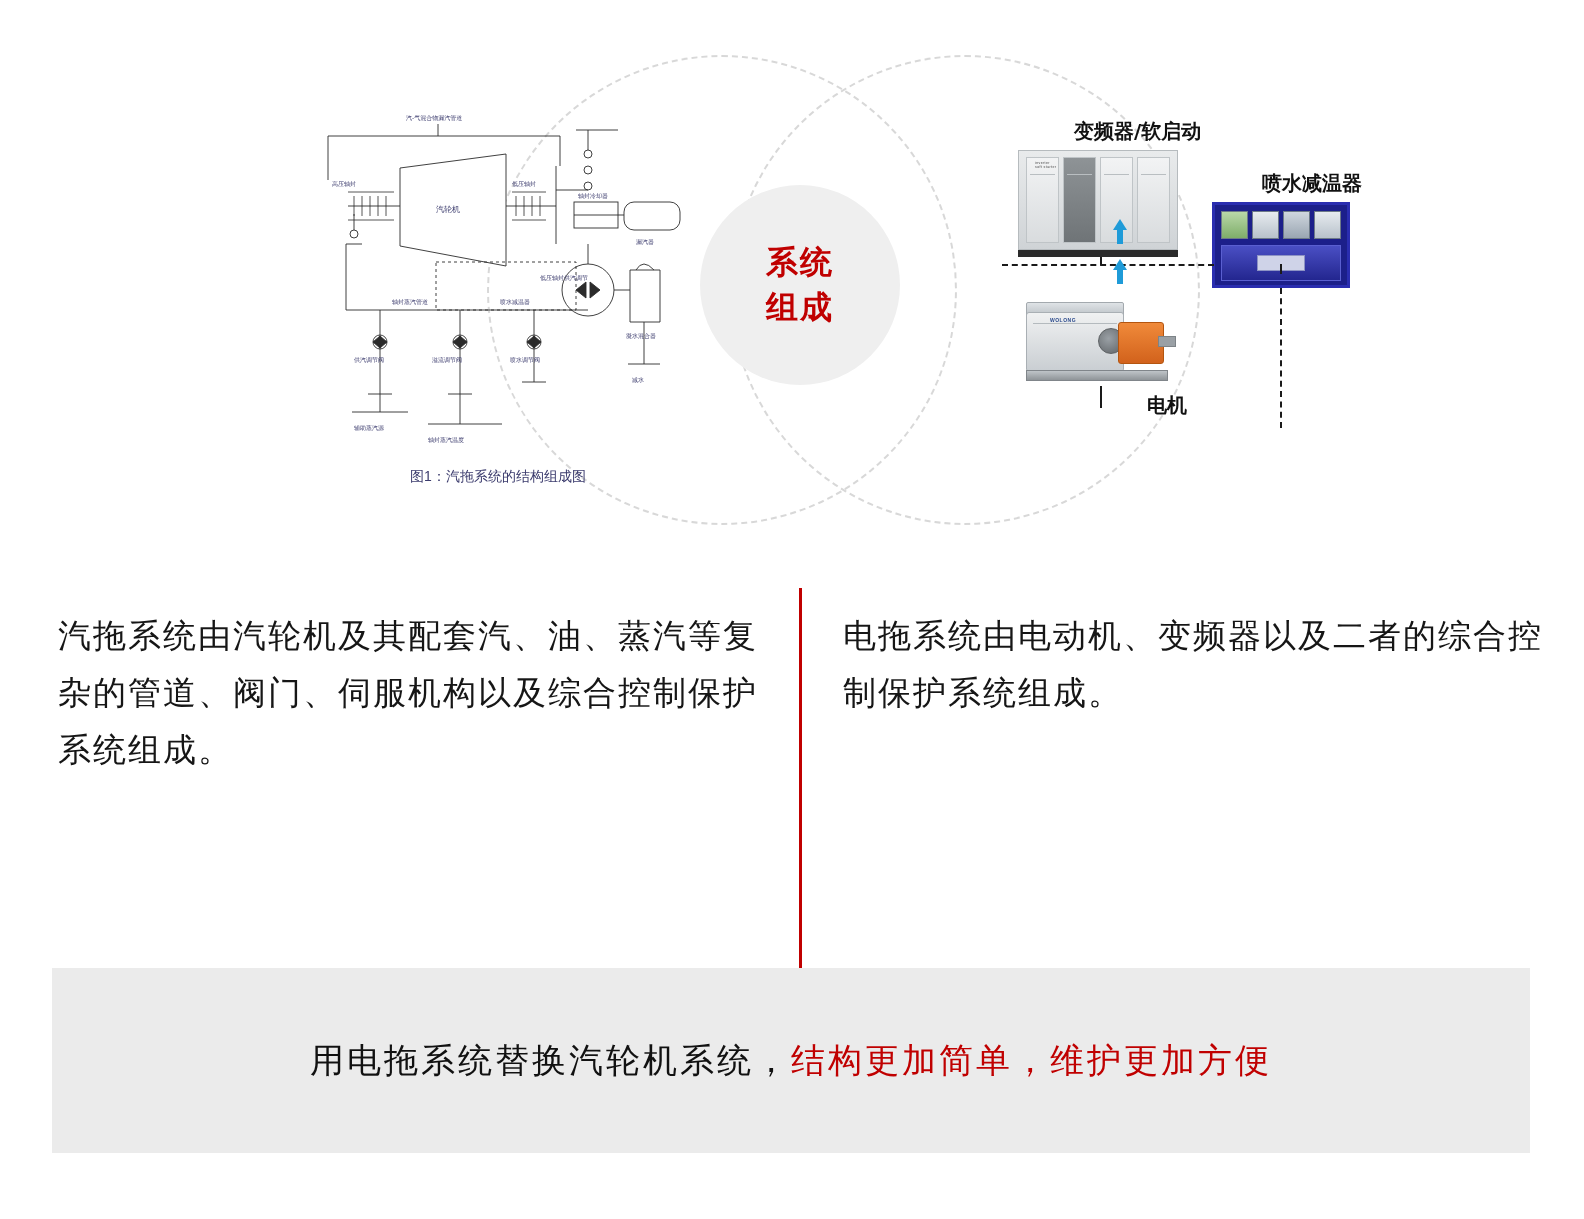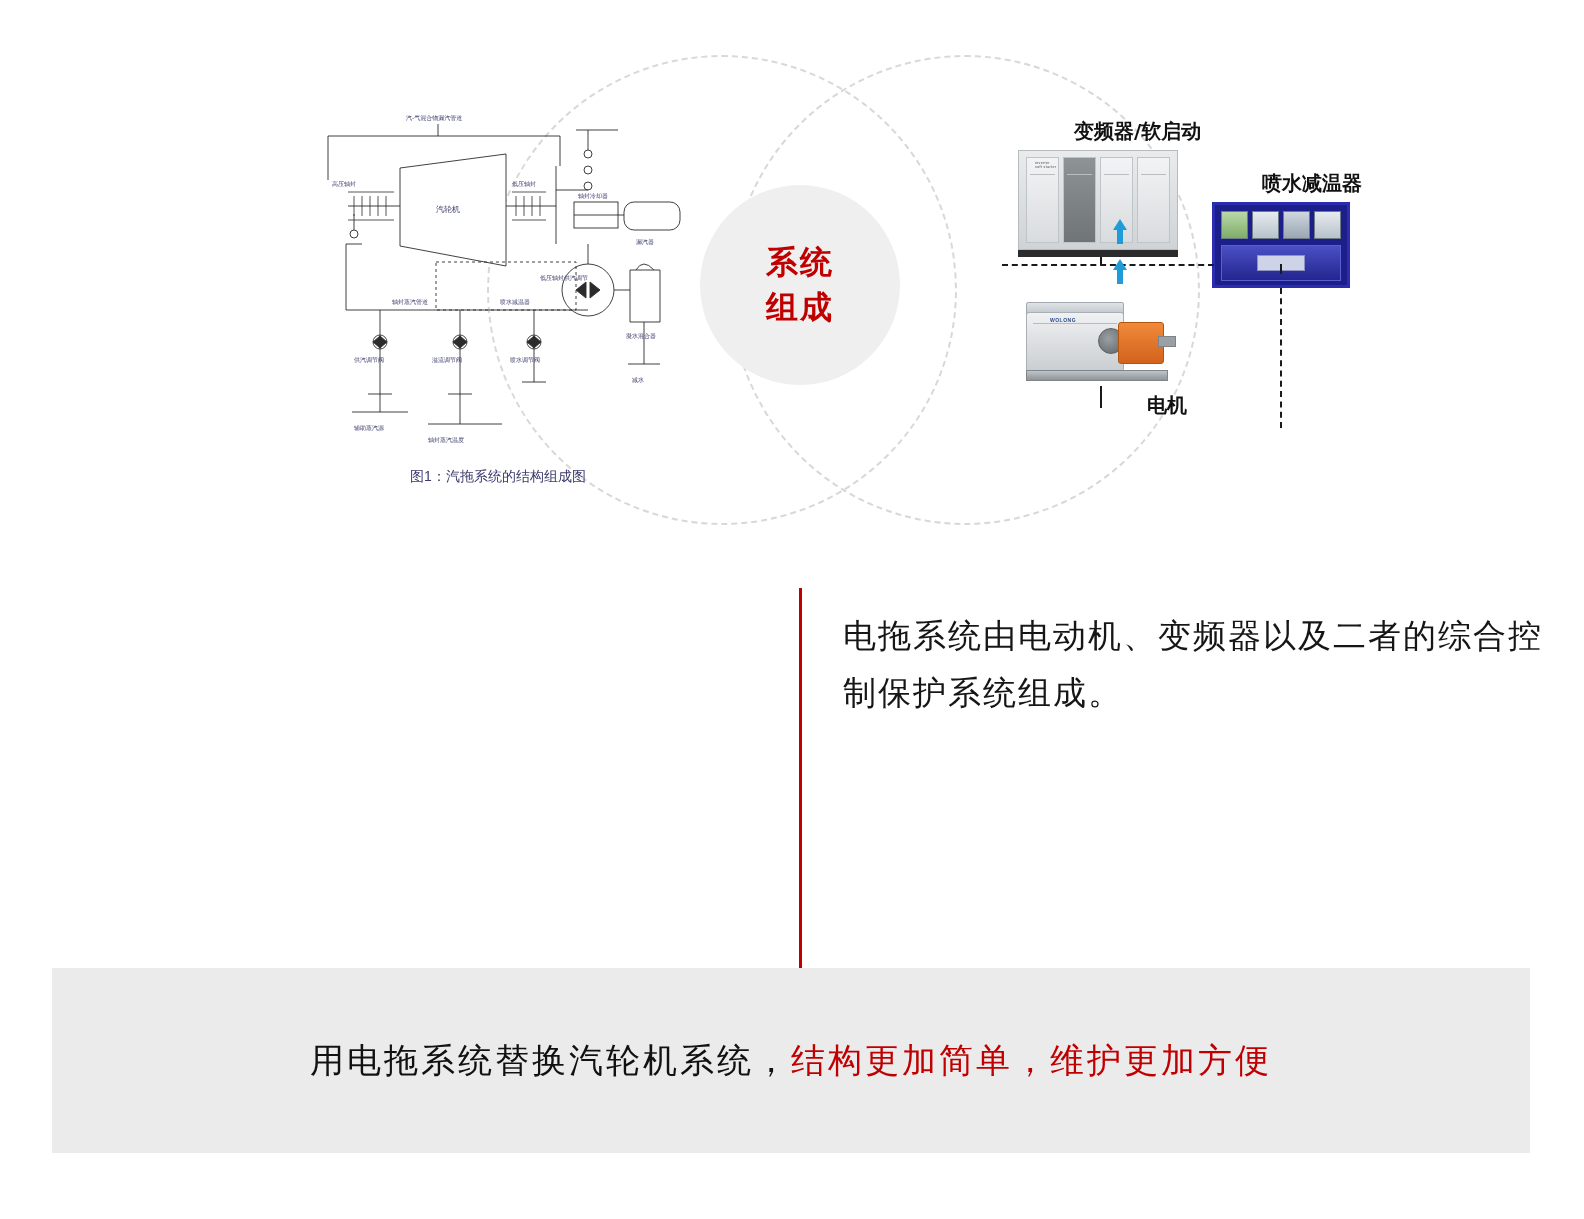--- a/index.html
+++ b/index.html
@@ -517,20 +517,21 @@
   </div>
 
   <div class="center-badge">
     <span>系统</span>
     <span>组成</span>
   </div>
 </div>
 
 <div class="cols">
   <div class="divider"></div>
+  <div class="col col-left">汽拖系统由汽轮机及其配套汽、油、蒸汽等复杂的管道、阀门、伺服机构以及综合控制保护系统组成。</div>
   <div class="col col-right">电拖系统由电动机、变频器以及二者的综合控制保护系统组成。</div>
 </div>
 
 <div class="banner">
   <div class="banner-text">
     <span class="black">用电拖系统替换汽轮机系统，</span><span class="red">结构更加简单，维护更加方便</span>
   </div>
 </div>
 
 </body></html>

